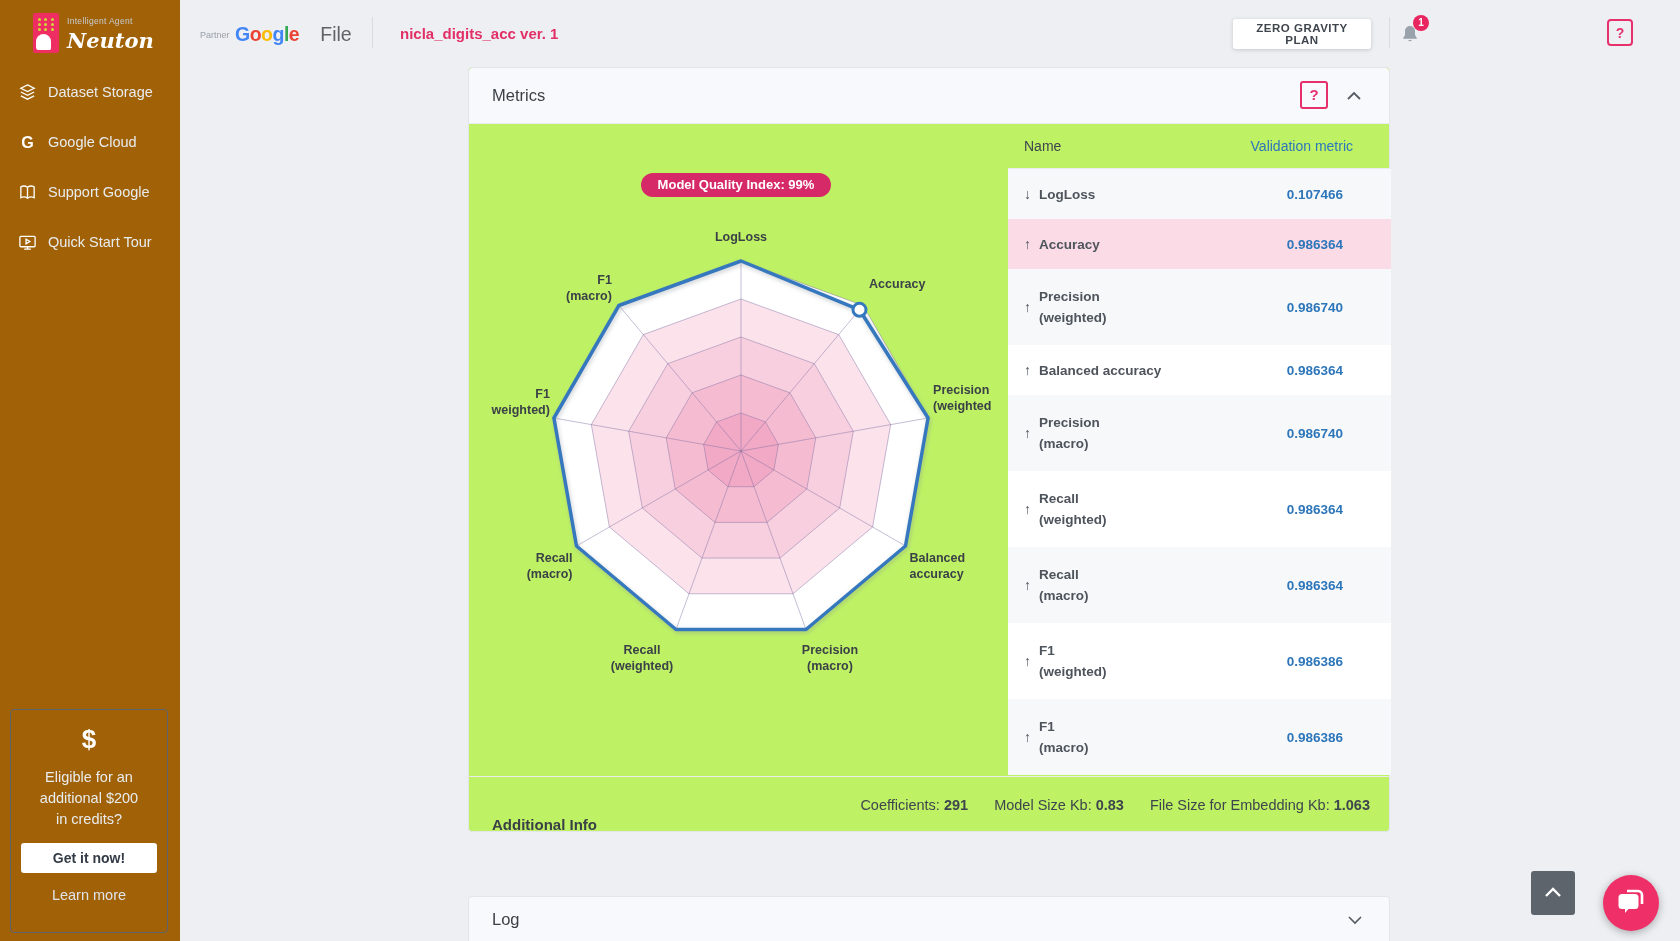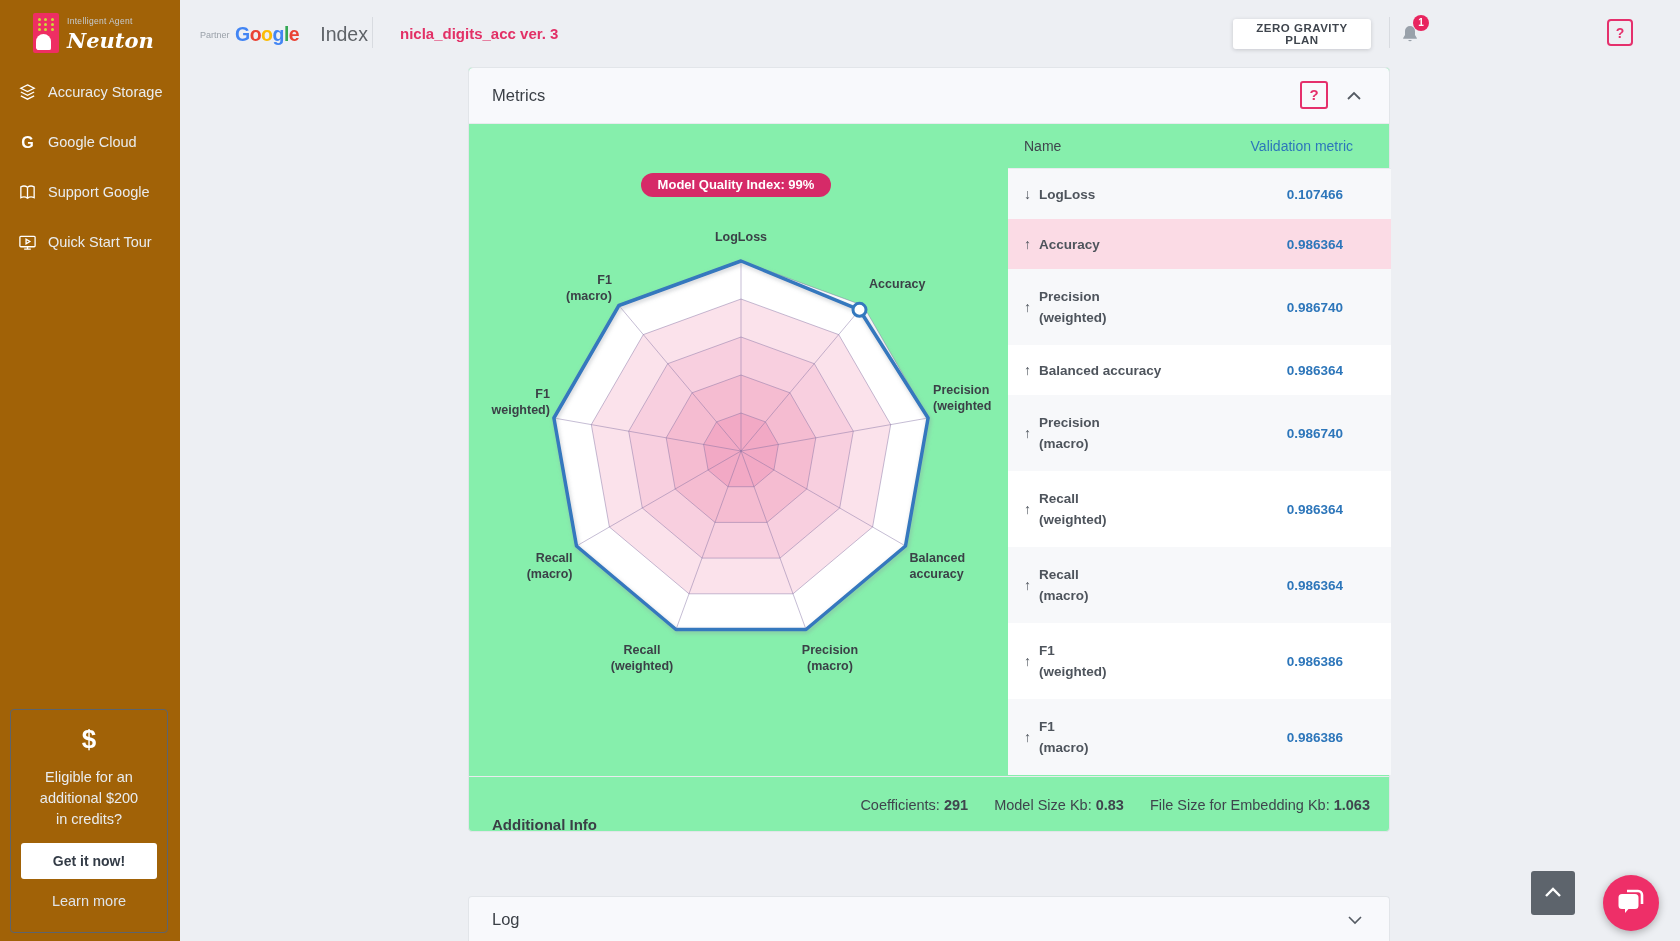--- a/index.html
+++ b/index.html
@@ -17,41 +17,41 @@
   .menu{position:absolute;top:67px;left:0;right:0;}
   .side-item{height:50px;display:flex;align-items:center;padding-left:18px;gap:11px;color:#e9ecef;
              font-size:14.5px;cursor:pointer;position:relative;}
   .side-item.active{background:#4a545e;}
   .active-bar{position:absolute;left:0;top:0;width:4px;height:100%;background:#e8255f;}
   .side-item svg{width:19px;height:19px;stroke:#fff;fill:none;stroke-width:1.4;flex:0 0 auto;}
   .promo{position:absolute;left:10px;top:709px;width:158px;height:224px;border:1px solid #5c646e;
          border-radius:4px;text-align:center;color:#e9ecef;box-sizing:border-box;}
   .promo-icon{font-size:26px;font-weight:bold;color:#fff;margin-top:14px;}
   .promo-text{margin-top:12px;font-size:14.5px;line-height:21px;}
-  .promo-btn{display:block;margin:13px auto 0;width:136px;height:36px;background:#fff;border:none;border-radius:3px;
+  .promo-btn{display:block;margin:13px auto 0;width:136px;height:30px;background:#fff;border:none;border-radius:3px;
              font-weight:bold;font-size:14px;color:#333b46;font-family:inherit;cursor:pointer;}
   .promo-link{margin-top:14px;font-size:14.5px;color:#dfe3e8;cursor:pointer;}
   
   .partner-label{position:absolute;left:200px;top:30px;font-size:9px;color:#9aa1a9;}
   .partner-logo{position:absolute;left:235px;top:23px;font-size:19.5px;display:flex;cursor:pointer;gap:16px;}
   .partner-logo .gl{font-weight:bold;letter-spacing:-0.5px;}
   .partner-logo .cloud{color:#5f6368;margin-left:5px;font-weight:normal;}
   .vdiv{position:absolute;width:1px;height:31px;top:17px;background:#d8dbe0;}
   .doc-title{position:absolute;left:400px;top:25px;font-size:15px;font-weight:bold;color:#e23066;}
   .plan-btn{position:absolute;left:1233px;top:19px;width:138px;height:30px;background:#fff;border:none;border-radius:3px;
             box-shadow:0 1px 4px rgba(25,30,40,.18);font-weight:bold;font-size:11.5px;letter-spacing:.5px;
             color:#3f454d;font-family:inherit;cursor:pointer;}
   .bell-wrap{position:absolute;left:1398px;top:21px;width:26px;height:28px;cursor:pointer;}
   .bell-badge{position:absolute;right:-5px;top:-6px;width:16px;height:16px;border-radius:50%;background:#e8255f;
               color:#fff;font-size:10px;font-weight:bold;text-align:center;line-height:16px;}
   .help-btn{position:absolute;left:1607px;top:19px;width:26px;height:27px;border:2px solid #e5306c;border-radius:4px;
             background:transparent;color:#e5306c;font-weight:bold;font-size:14px;text-align:center;padding:0;
             font-family:inherit;cursor:pointer;box-sizing:border-box;line-height:22px;}
   
-  .card{position:absolute;background:#86efac;border:1px solid #e2e5e9;border-radius:4px;box-sizing:border-box;}
+  .card{position:absolute;background:#bef264;border:1px solid #e2e5e9;border-radius:4px;box-sizing:border-box;}
   #metrics-card{left:468px;top:67px;width:922px;height:765px;}
   .card-head{height:55px;background:#f8f9fc;border-bottom:1px solid #e9ebef;border-radius:4px 4px 0 0;position:relative;}
   .card-title{position:absolute;left:23px;top:18px;font-size:16.5px;font-weight:500;color:#3a3f46;}
   .mhelp{position:absolute;left:831px;top:13px;width:28px;height:28px;border:2px solid #e5306c;border-radius:3px;
          color:#e5306c;font-weight:bold;font-size:15px;line-height:24px;text-align:center;background:transparent;
          padding:0;font-family:inherit;cursor:pointer;box-sizing:border-box;}
   .mchev{position:absolute;left:876px;top:22px;cursor:pointer;}
   .mq-badge{position:absolute;left:172px;top:105px;width:190px;height:24px;border-radius:12px;background:#d62a68;
             color:#fff;font-size:13px;font-weight:bold;text-align:center;line-height:24px;z-index:2;}
   #radar-svg{position:absolute;left:0;top:55px;}
@@ -112,21 +112,21 @@
         <div class="brandname">Neuton</div>
       </div>
     </div>
     <nav class="menu" id="side-menu">
         <div class="side-item">
           <svg viewBox="0 0 20 20">
             <path d="M10 2 17 5.5 10 9 3 5.5z"></path>
             <path d="M3 9.5 10 13l7-3.5"></path>
             <path d="M3 13.5 10 17l7-3.5"></path>
           </svg>
-          <span>Accuracy Storage</span>
+          <span>Dataset Storage</span>
         </div>
         <div class="side-item">
           <svg viewBox="0 0 20 20">
             <text x="10" y="15.5" text-anchor="middle" font-size="17" font-weight="bold" fill="#fff" stroke="none" font-family="Liberation Sans,sans-serif">G</text>
           </svg>
           <span>Google Cloud</span>
         </div>
         <div class="side-item">
           <svg viewBox="0 0 20 20">
             <path d="M10 4.5C8 3 5 3 3 4v11.5c2-1 5-1 7 .5 2-1.5 5-1.5 7-.5V4c-2-1-5-1-7 .5z"></path>
@@ -151,24 +151,24 @@
           <div>in credits?</div>
         </div>
       <button class="promo-btn">Get it now!</button>
       <div class="promo-link">Learn more</div>
     </div>
   </aside>
 
   <span class="partner-label">Partner</span>
   <span class="partner-logo">
     <span class="gl" id="google-letters"><span style="color: rgb(66, 133, 244);">G</span><span style="color: rgb(234, 67, 53);">o</span><span style="color: rgb(251, 188, 5);">o</span><span style="color: rgb(66, 133, 244);">g</span><span style="color: rgb(52, 168, 83);">l</span><span style="color: rgb(234, 67, 53);">e</span></span>
-    <span class="cloud">Index</span>
+    <span class="cloud">File</span>
   </span>
   <span class="vdiv" style="left:372px"></span>
-  <span class="doc-title">nicla_digits_acc ver. 3</span>
+  <span class="doc-title">nicla_digits_acc ver. 1</span>
   <button class="plan-btn">ZERO GRAVITY PLAN</button>
   <span class="vdiv" style="left:1389px"></span>
   <span class="bell-wrap">
     <svg width="24" height="26" viewBox="0 0 24 24">
       <path d="M12 4a5 5 0 0 0-5 5v4l-1.8 3a.5.5 0 0 0 .4.8h12.8a.5.5 0 0 0 .4-.8L17 13V9a5 5 0 0 0-5-5z" fill="#99a1aa"></path>
       <path d="M10.2 18a1.9 1.9 0 0 0 3.6 0z" fill="#99a1aa"></path>
     </svg>
     <span class="bell-badge">1</span>
   </span>
   <button class="help-btn">?</button>

